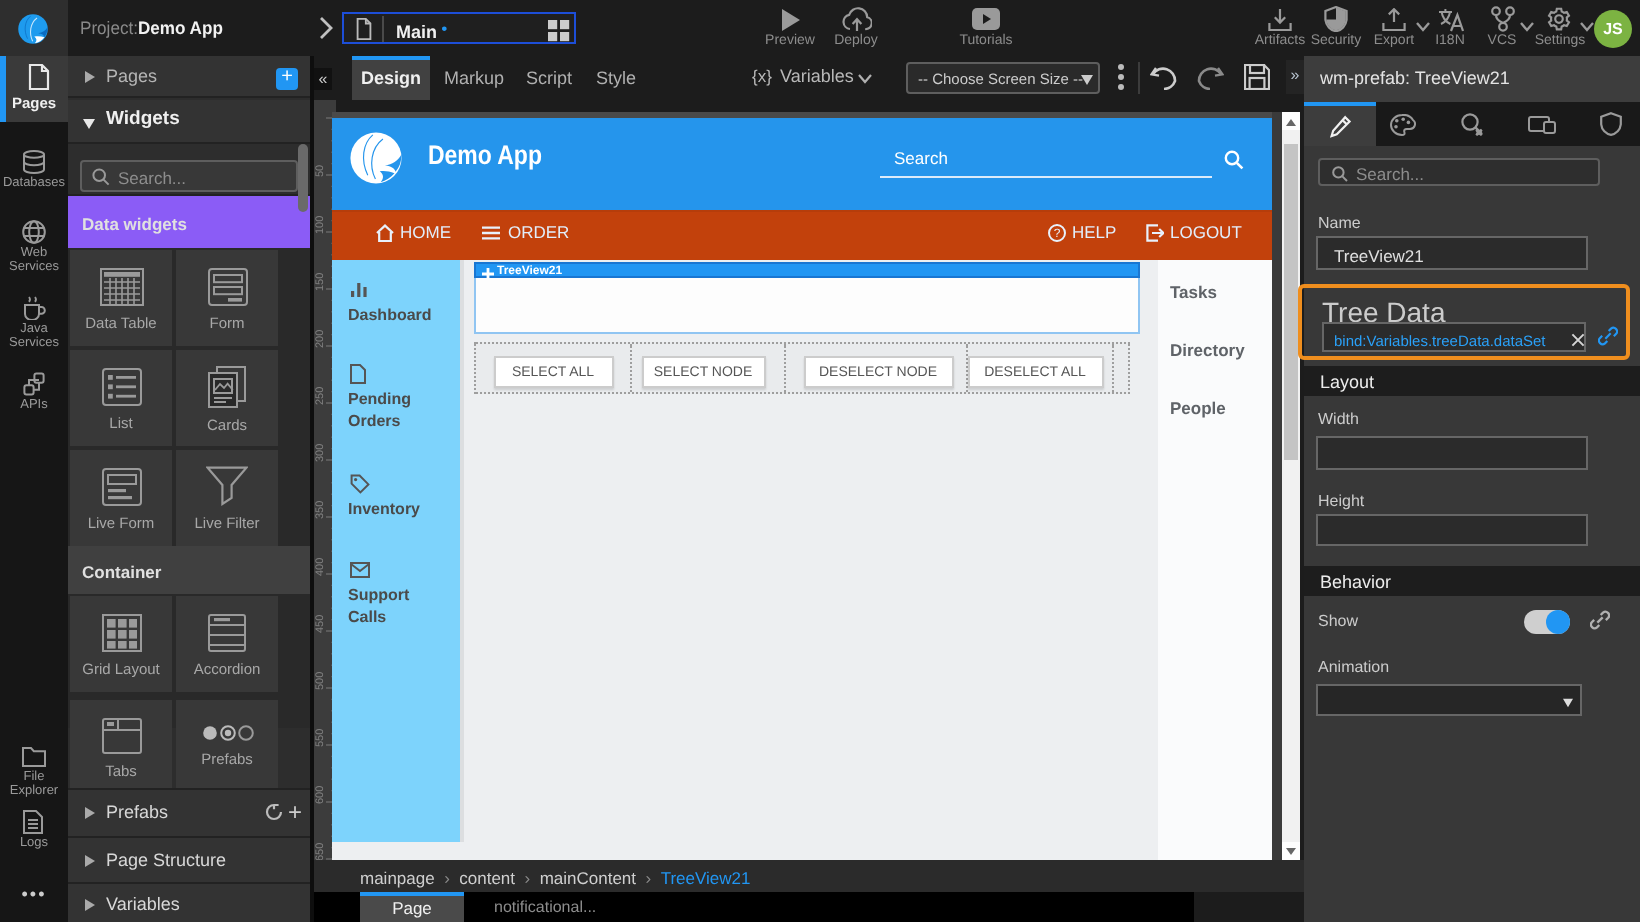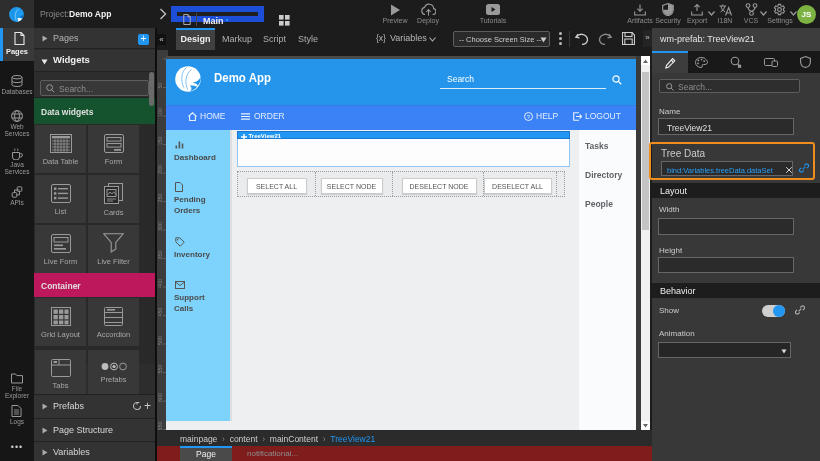--- a/index.html
+++ b/index.html
@@ -25,21 +25,21 @@
       <path d="M22.8 4.8 C14.5 11 13 23.5 17.6 32.6" fill="none" stroke="#ffffff" stroke-width="1.3" opacity="0.75"></path>
       <path d="M15 2.6 C8 8.5 6.6 19.5 11.4 29.6" fill="none" stroke="#0a6cc2" stroke-width="1.1" opacity="0.8"></path>
     </svg>
   </div>
   <div class="abs" style="left:40px;top:9px;font-size:9px;color:#8a8a8a;transform:scaleX(0.95);transform-origin:left top;">Project:<span style="color:#f2f2f2;font-weight:bold;">Demo App</span></div>
 
   <svg class="abs" style="left:159px;top:8px;" width="8" height="12" viewBox="0 0 8 12">
       <path d="M1.5 1 L6.5 6 L1.5 11" stroke="#c0c0c0" stroke-width="1.4" fill="none"></path>
     </svg>
 
-  <div class="abs" style="left:171px;top:6px;width:93px;height:16px;background:#1f1f1f;border:6px solid #1d4ed8;">
+  <div class="abs" style="left:171px;top:6px;width:117px;height:16px;background:#1f1f1f;border:1px solid #1d4ed8;">
     <svg class="abs" style="left:5px;top:2px;" width="10" height="11" viewBox="0 0 10 12">
         <path d="M1.5 0.5 h4.5 l2.5 2.5 v8.5 h-7 z" fill="none" stroke="#bbbbbb" stroke-width="1"></path>
         <path d="M6 0.5 v2.5 h2.5" fill="none" stroke="#bbbbbb" stroke-width="1"></path>
       </svg>
     <div class="abs" style="left:19px;top:1px;width:1px;height:13px;background:#4a4a4a;"></div>
     <div class="abs" style="left:26px;top:3px;font-size:9px;font-weight:bold;color:#f0f0f0;">Main<span style="color:#2196f3;font-size:8px;vertical-align:2px;"> •</span></div>
     <svg class="abs" style="left:102px;top:3px;" width="11" height="11" viewBox="0 0 11 11">
         <g fill="#cccccc">
           <rect x="0" y="0" width="4.6" height="4.6"></rect>
           <rect x="6" y="0" width="4.6" height="4.6"></rect>
@@ -203,21 +203,21 @@
   <div class="abs" style="left:0;top:43px;width:121px;height:27px;background:#2d2d2d;border-top:1px solid #222;border-bottom:1px solid #222;">
     <div class="abs" style="left:6px;top:8px;width:109px;height:16px;background:#383838;border:1px solid #5e5e5e;border-radius:2px;">
       <svg class="abs" style="left:5px;top:3px;" width="9" height="9" viewBox="0 0 9 9">
           <circle cx="3.6" cy="3.6" r="2.9" fill="none" stroke="#999" stroke-width="1"></circle>
           <path d="M5.8 5.8 L8.3 8.3" stroke="#999" stroke-width="1"></path>
         </svg>
       <div class="abs" style="left:18px;top:3px;font-size:8.5px;color:#8d8d8d;">Search...</div>
     </div>
   </div>
 
-  <div class="abs" style="left:0;top:70px;width:121px;height:26px;background:#14532d;">
+  <div class="abs" style="left:0;top:70px;width:121px;height:26px;background:#8b5cf6;">
     <div class="abs" style="left:7px;top:9px;font-size:8.5px;font-weight:bold;color:#e0e0e0;">Data widgets</div>
   </div>
 
   <div class="abs" style="left:0;top:96px;width:121px;height:240px;background:#292929;"></div>
   <div class="tile" style="left:1px;top:97px;">
       <svg style="margin:9px auto 0;" width="22" height="19" viewBox="0 0 22 19">
         <rect x="0.5" y="0.5" width="21" height="18" fill="none" stroke="#9a9a9a"></rect>
         <g fill="#9a9a9a">
           <rect x="2" y="2" width="18" height="2.4"></rect>
         </g>
@@ -270,21 +270,21 @@
       </svg>
       <div class="tlabel">Live Form</div>
     </div>
   <div class="tile" style="left:54px;top:197px;">
       <svg style="margin:8px auto 0;" width="21" height="20" viewBox="0 0 21 20">
         <path d="M0.8 0.8 H20.2 L12.8 9.5 V16 L8.2 19 V9.5 Z" fill="none" stroke="#9a9a9a" stroke-width="1.1"></path>
       </svg>
       <div class="tlabel">Live Filter</div>
     </div>
 
-  <div class="abs" style="left:0;top:245px;width:121px;height:24px;background:#be185d;">
+  <div class="abs" style="left:0;top:245px;width:121px;height:24px;background:#404040;">
     <div class="abs" style="left:7px;top:8px;font-size:8.5px;font-weight:bold;color:#e0e0e0;">Container</div>
   </div>
   <div class="tile" style="left:1px;top:270px;">
       <svg style="margin:9px auto 0;" width="20" height="19" viewBox="0 0 20 19">
         <rect x="0.5" y="0.5" width="19" height="18" fill="none" stroke="#9a9a9a"></rect>
         <g fill="#9a9a9a">
           <rect x="2.5" y="2.5" width="4.3" height="4.3"></rect>
           <rect x="8" y="2.5" width="4.3" height="4.3"></rect>
           <rect x="13.5" y="2.5" width="4" height="4.3"></rect>
           <rect x="2.5" y="8" width="4.3" height="4.3"></rect>
@@ -432,21 +432,21 @@
       </svg>
       <div class="abs" style="left:48px;top:10.5px;font-size:13.5px;font-weight:bold;color:#ffffff;transform:scaleX(0.85);transform-origin:left top;">Demo App</div>
       <div class="abs" style="left:281px;top:15px;font-size:8.5px;font-weight:normal;color:#ffffff;">Search</div>
       <div class="abs" style="left:274px;top:28.5px;width:166px;height:1px;background:#dcebfa;"></div>
       <svg class="abs" style="left:446px;top:16px;" width="10" height="10" viewBox="0 0 10 10">
           <circle cx="4" cy="4" r="3.1" fill="none" stroke="#fff" stroke-width="1.2"></circle>
           <path d="M6.4 6.4 L9.2 9.2" stroke="#fff" stroke-width="1.3"></path>
         </svg>
     </div>
 
-    <div class="abs" style="left:0;top:46px;width:470px;height:38px;background:#3b82f6;border-bottom:2px solid #fafafa;box-shadow:inset 0 1px 0 rgba(0,0,0,0.06);">
+    <div class="abs" style="left:0;top:46px;width:470px;height:38px;background:#c2410c;border-bottom:2px solid #fafafa;box-shadow:inset 0 1px 0 rgba(0,0,0,0.06);">
       <svg class="abs" style="left:22px;top:7px;" width="9" height="9" viewBox="0 0 9 9">
           <path d="M0.5 4.5 L4.5 0.8 L8.5 4.5 M1.6 4 V8.5 H7.4 V4" fill="none" stroke="#e8f1fc" stroke-width="1.1"></path>
         </svg>
       <div class="abs" style="left:34px;top:5.5px;font-size:8.5px;color:#e2eefb;">HOME</div>
       <svg class="abs" style="left:75px;top:8px;" width="9" height="7" viewBox="0 0 9 7">
           <path d="M0 0.8 H9 M0 3.5 H9 M0 6.2 H9" stroke="#e8f1fc" stroke-width="1.2"></path>
         </svg>
       <div class="abs" style="left:88px;top:5.5px;font-size:8.5px;color:#e2eefb;">ORDER</div>
       <svg class="abs" style="left:358px;top:7px;" width="9" height="9" viewBox="0 0 9 9">
           <circle cx="4.5" cy="4.5" r="4" fill="none" stroke="#e8f1fc" stroke-width="1"></circle>
@@ -526,21 +526,21 @@
         <svg style="margin:3px auto 0;" width="5" height="4" viewBox="0 0 5 4">
           <path d="M0 0 L2.5 3.5 L5 0 Z" fill="#666"></path>
         </svg>
       </div>
   </div>
 
   <div class="abs" style="left:2px;top:402px;width:495px;height:16px;background:#2b2b2b;">
     <div class="abs" style="left:23px;top:4px;font-size:8.5px;color:#cfcfcf;">mainpage&nbsp;&nbsp;<span style="color:#8a8a8a;">›</span>&nbsp;&nbsp;content&nbsp;&nbsp;<span style="color:#8a8a8a;">›</span>&nbsp;&nbsp;mainContent&nbsp;&nbsp;<span style="color:#8a8a8a;">›</span>&nbsp;&nbsp;<span style="color:#2196f3;">TreeView21</span></div>
   </div>
 
-  <div class="abs" style="left:2px;top:418px;width:495px;height:15px;background:#7f1d1d;">
+  <div class="abs" style="left:2px;top:418px;width:440px;height:15px;background:#000000;">
     <div class="abs" style="left:23px;top:0;width:52px;height:15px;background:#4a4a4a;border-top:2px solid #2196f3;color:#f0f0f0;font-size:8.5px;text-align:center;line-height:13px;">Page</div>
     <div class="abs" style="left:90px;top:3px;font-size:8px;color:#8d8d8d;">notificational...</div>
   </div>
 </div>
 
 <div class="abs" style="left:652px;top:28px;width:168px;height:433px;background:#383838;">
 
   <div class="abs" style="left:0;top:0;width:168px;height:23px;background:#3d3d3d;">
     <div class="abs" style="left:8px;top:6px;font-size:9px;color:#e4e4e4;">wm-prefab: TreeView21</div>
   </div>
@@ -582,21 +582,21 @@
       </svg>
     <div class="abs" style="left:18px;top:2px;font-size:8.5px;color:#8d8d8d;">Search...</div>
   </div>
 
   <div class="abs" style="left:7px;top:79px;font-size:8px;color:#cccccc;">Name</div>
   <div class="abs" style="left:6px;top:90px;width:136px;height:17px;background:#2b2b2b;border:1px solid #666;">
     <div class="abs" style="left:8px;top:4px;font-size:8.5px;color:#e0e0e0;">TreeView21</div>
   </div>
 
   <div class="abs" style="left:-3px;top:114px;width:166px;height:38px;border:2px solid #ef8e1e;border-radius:3px;">
-    <div class="abs" style="left:10px;top:4px;font-size:10px;color:#cccccc;">Tree Data</div>
+    <div class="abs" style="left:10px;top:4px;font-size:14px;color:#cccccc;">Tree Data</div>
     <div class="abs" style="left:10px;top:17px;width:132px;height:15px;background:#2b2b2b;border:1px solid #666;">
       <div class="abs" style="left:5px;top:3.5px;font-size:7.5px;color:#2aa0f7;">bind:Variables.treeData.dataSet</div>
       <svg class="abs" style="left:123px;top:3.5px;" width="8" height="8" viewBox="0 0 8 8">
           <path d="M1.2 1.2 L6.8 6.8 M6.8 1.2 L1.2 6.8" stroke="#d5d5d5" stroke-width="1"></path>
         </svg>
     </div>
     <svg class="abs" style="left:148px;top:19px;" width="10" height="10" viewBox="0 0 12 12">
         <g fill="none" stroke="#2196f3" stroke-width="1.3">
           <path d="M4.4 7.6 L7.6 4.4"></path>
           <path d="M6.4 3 l1.4 -1.4 a2.2 2.2 0 0 1 3.1 3.1 L9.5 6.1"></path>

